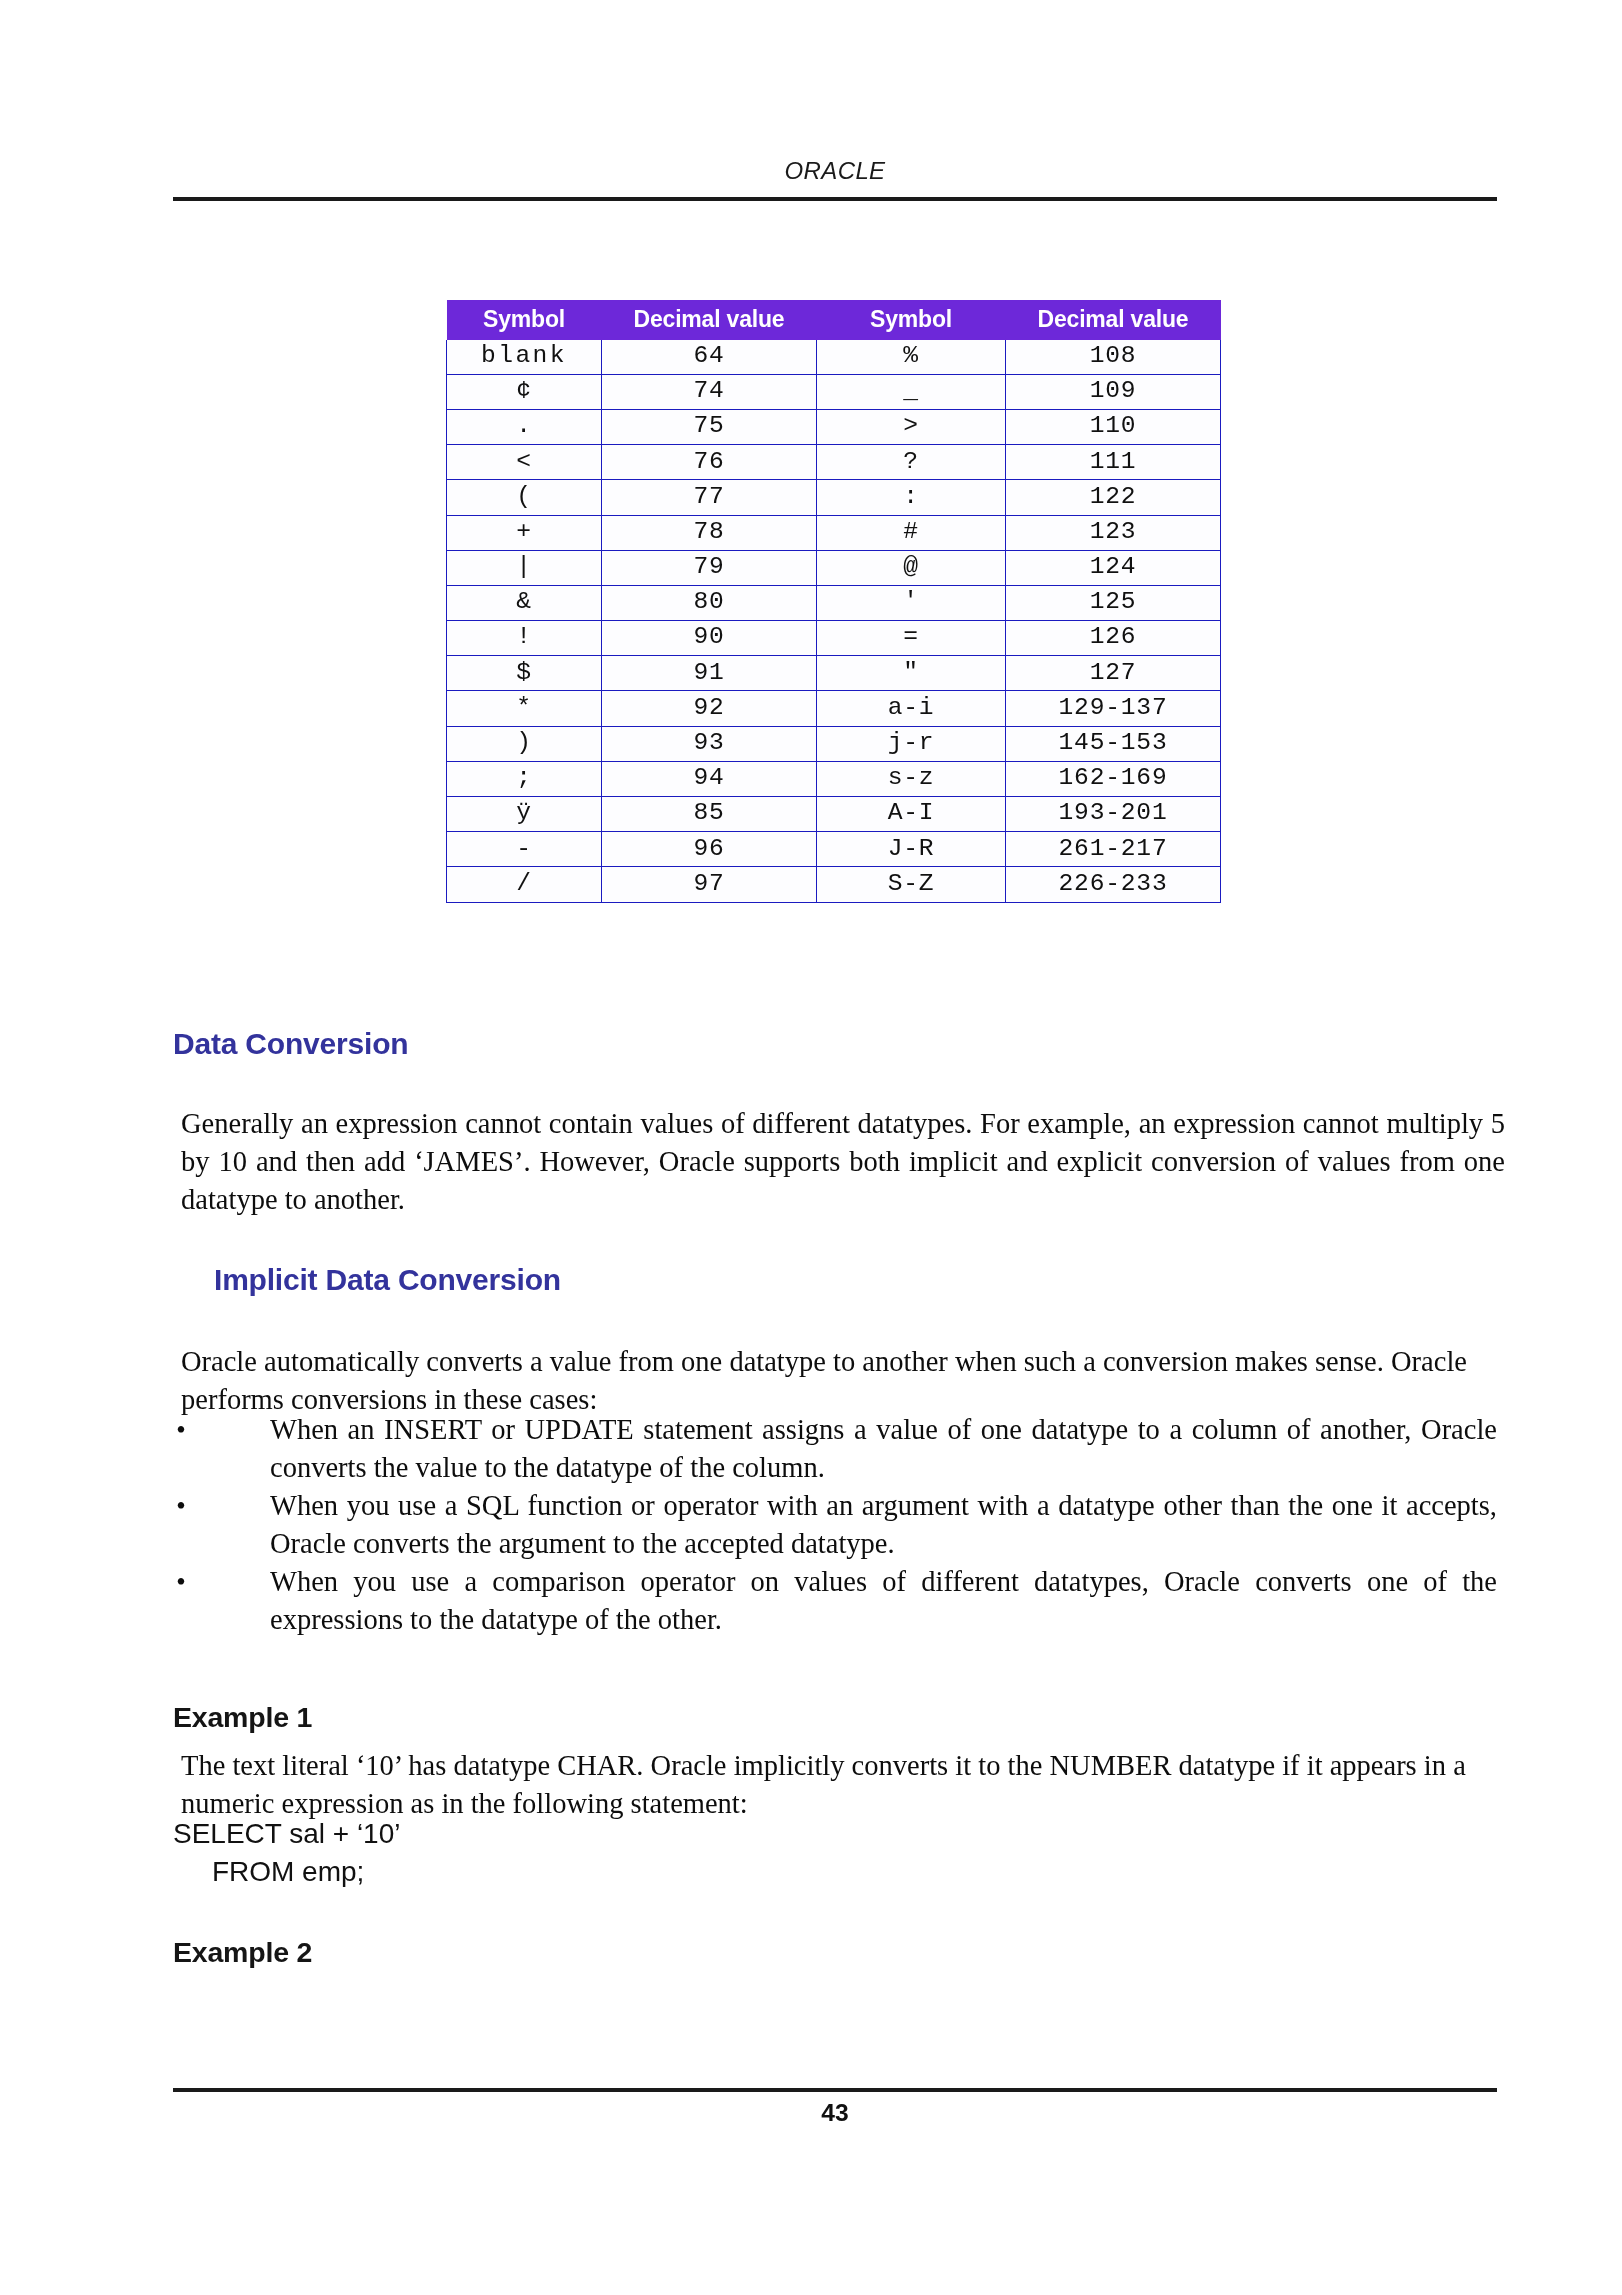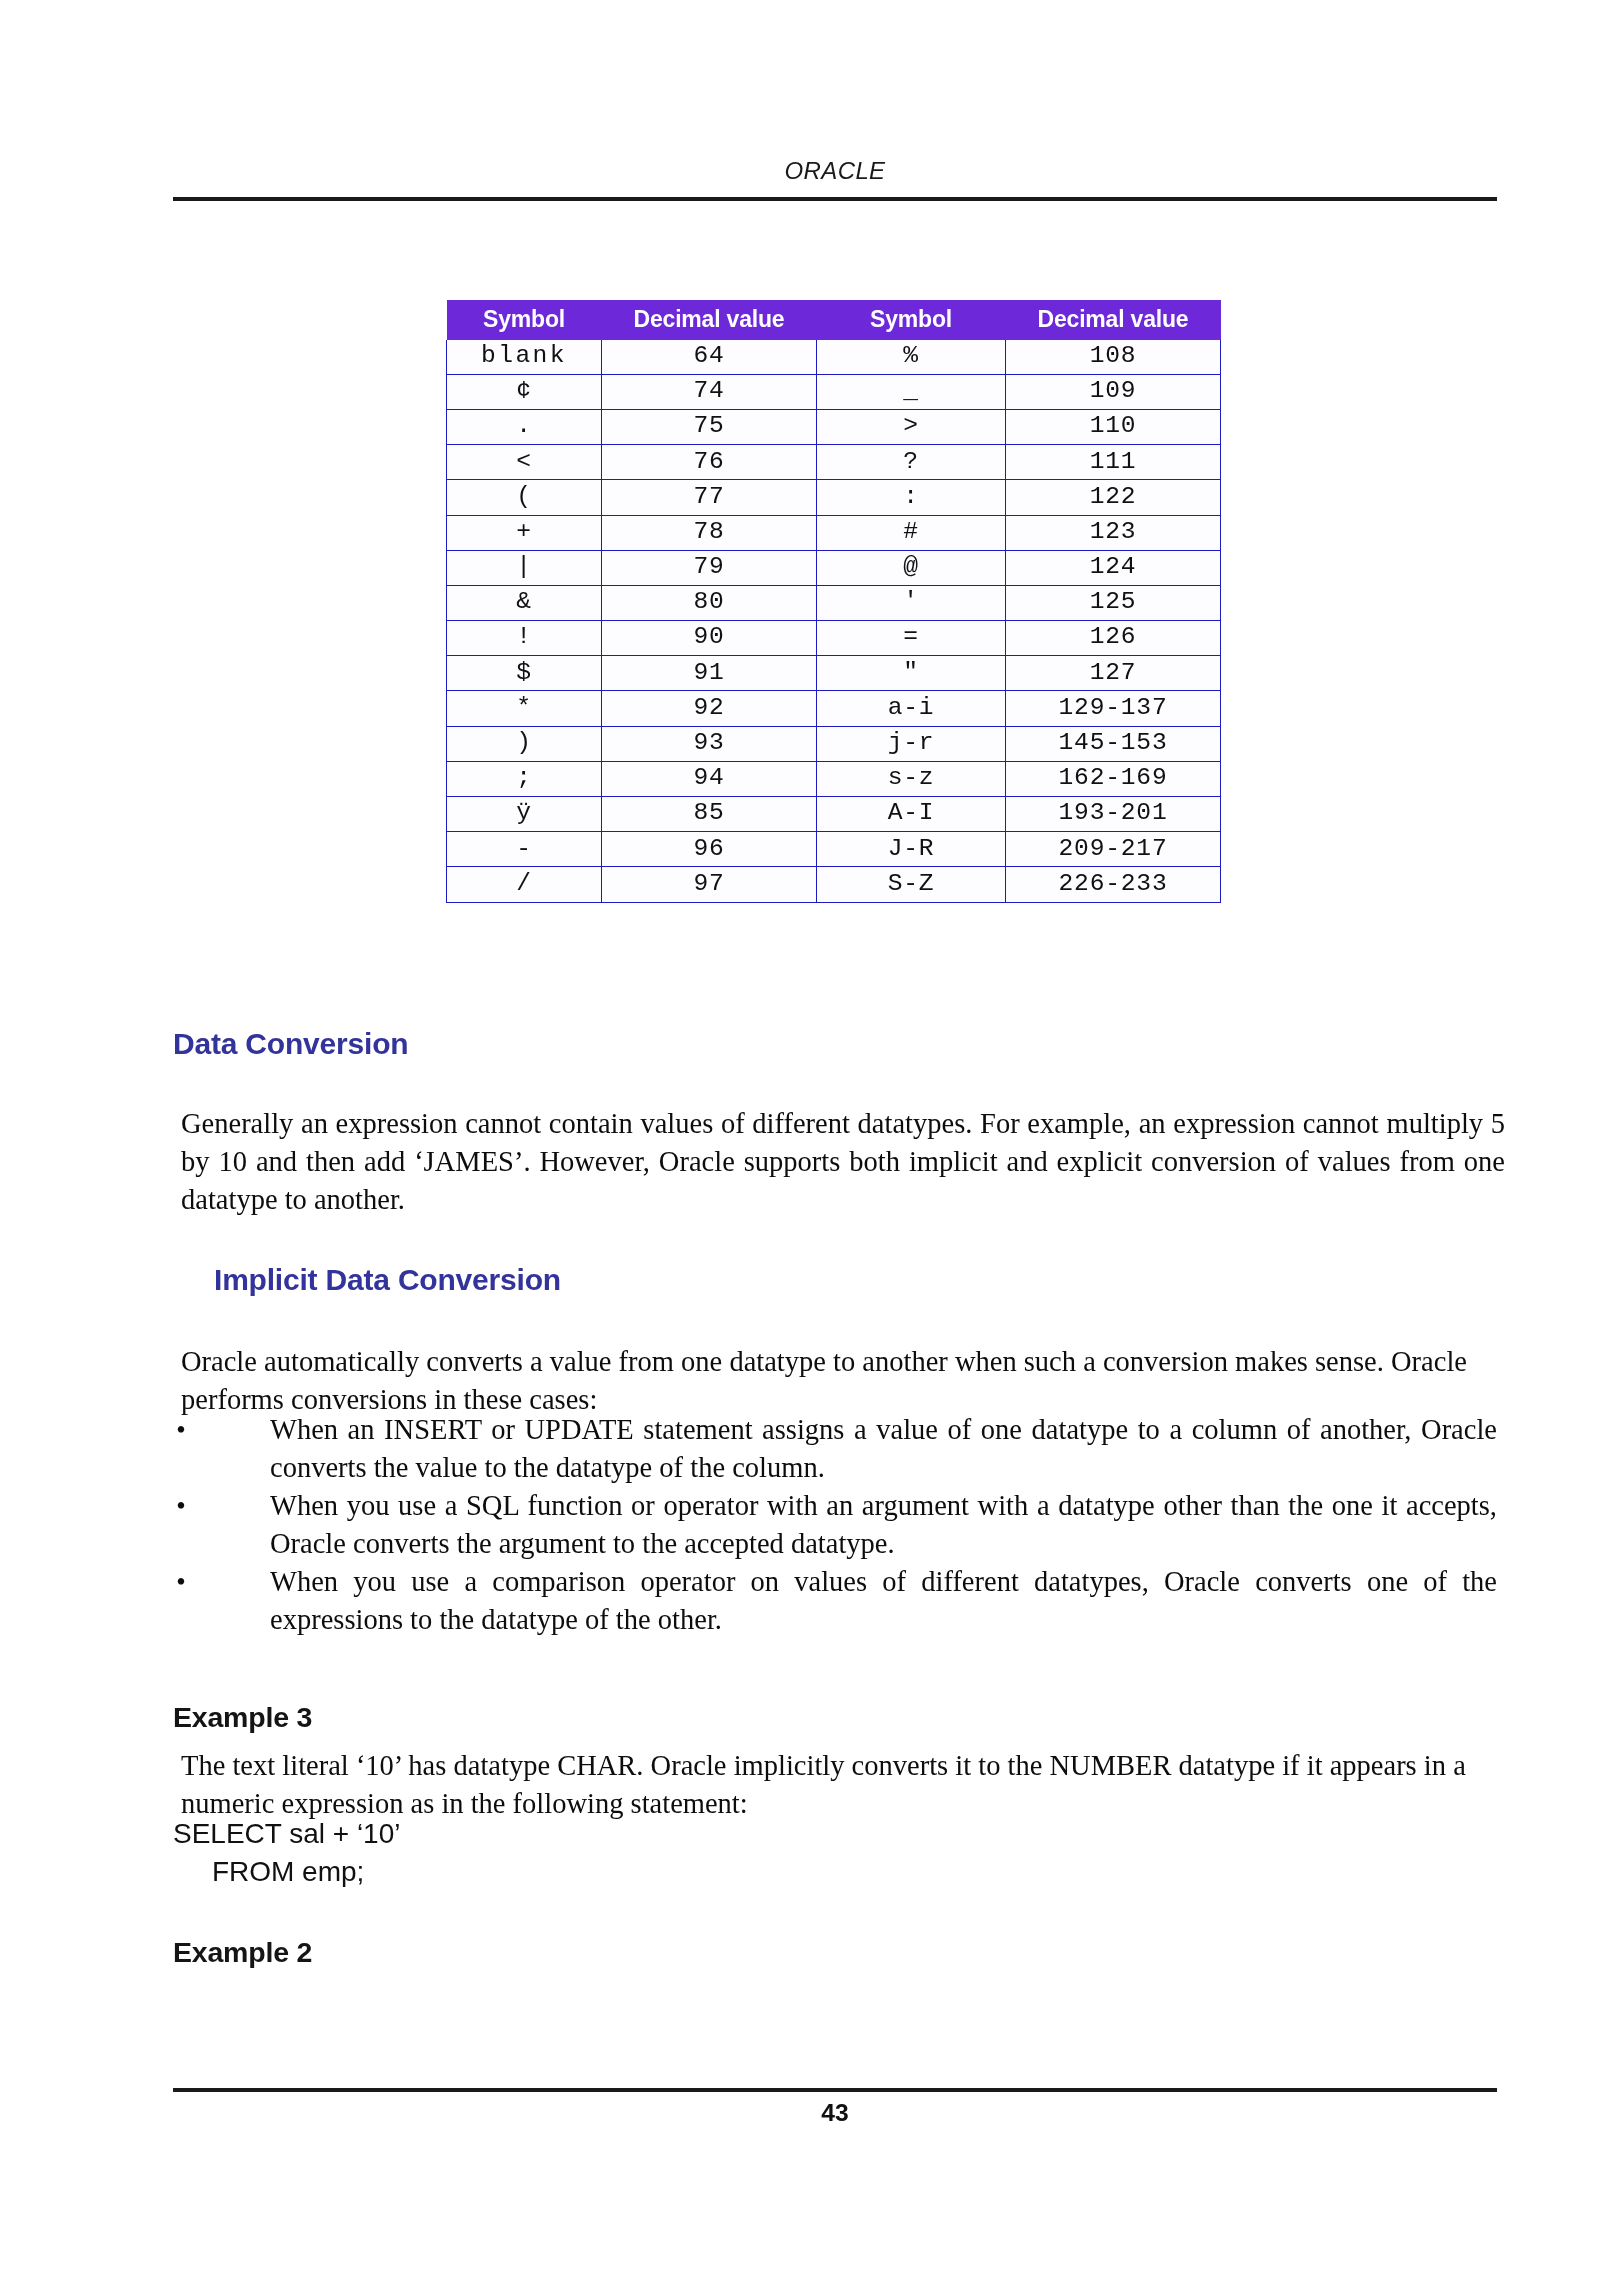--- a/index.html
+++ b/index.html
@@ -295,21 +295,21 @@
           <tr>
             <td class="sym">ÿ</td>
             <td class="sym">85</td>
             <td class="sym">A-I</td>
             <td class="sym">193-201</td>
           </tr>
           <tr>
             <td class="sym">-</td>
             <td class="sym">96</td>
             <td class="sym">J-R</td>
-            <td class="sym">209-217</td>
+            <td class="sym">261-217</td>
           </tr>
           <tr>
             <td class="sym">/</td>
             <td class="sym">97</td>
             <td class="sym">S-Z</td>
             <td class="sym">226-233</td>
           </tr>
         </tbody>
     </table>
   </div>
@@ -319,21 +319,21 @@
 
   <h2 class="sec" style="top:1263px;margin-left:41px;">Implicit Data Conversion</h2>
   <p class="body left" style="top:1335px;">Oracle automatically converts a value from one datatype to another when such a conversion makes sense. Oracle performs conversions in these cases:</p>
 
   <div class="bullets" id="bullets" style="top:1411px;">
       <div class="bullet-row"><span class="dot">•</span><span>When an INSERT or UPDATE statement assigns a value of one datatype to a column of another, Oracle converts the value to the datatype of the column.</span></div>
       <div class="bullet-row"><span class="dot">•</span><span>When you use a SQL function or operator with an argument with a datatype other than the one it accepts, Oracle converts the argument to the accepted datatype.</span></div>
       <div class="bullet-row"><span class="dot">•</span><span>When you use a comparison operator on values of different datatypes, Oracle converts one of the expressions to the datatype of the other.</span></div>
     </div>
 
-  <h3 class="ex" style="top:1701px;">Example 3</h3>
+  <h3 class="ex" style="top:1701px;">Example 1</h3>
   <p class="body left" style="top:1739px;">The text literal ‘10’ has datatype CHAR. Oracle implicitly converts it to the NUMBER datatype if it appears in a numeric expression as in the following statement:</p>
   <pre class="code" style="top:1815px;">SELECT sal + ‘10’
      FROM emp;</pre>
 
   <h3 class="ex" style="top:1936px;">Example 2</h3>
 
   <div class="rule-bot"></div>
   <div class="pagenum">43</div>
 
 </div>

